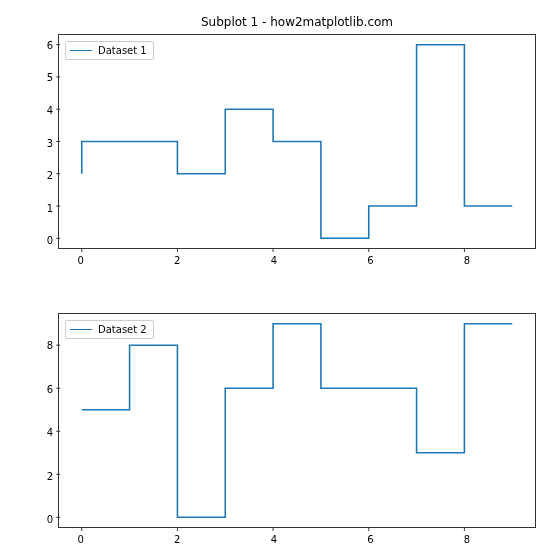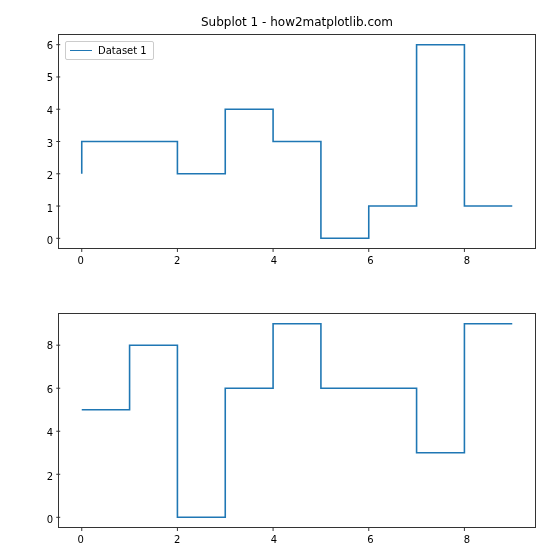--- a/index.html
+++ b/index.html
@@ -128,20 +128,24 @@
         <line x1="118.29292929292933" x2="118.29292929292933" y1="215" y2="219" class="tick-line"></line>
         <line x1="214.85858585858588" x2="214.85858585858588" y1="215" y2="219" class="tick-line"></line>
         <line x1="311.4242424242425" x2="311.4242424242425" y1="215" y2="219" class="tick-line"></line>
         <line x1="407.989898989899" x2="407.989898989899" y1="215" y2="219" class="tick-line"></line>
         <line x1="0" x2="-4" y1="205.22727272727272" y2="205.22727272727272" class="tick-line"></line>
         <line x1="0" x2="-4" y1="161.79292929292927" y2="161.79292929292927" class="tick-line"></line>
         <line x1="0" x2="-4" y1="118.35858585858584" y2="118.35858585858584" class="tick-line"></line>
         <line x1="0" x2="-4" y1="74.92424242424241" y2="74.92424242424241" class="tick-line"></line>
         <line x1="0" x2="-4" y1="31.48989898989899" y2="31.48989898989899" class="tick-line"></line>
       </svg>
+    <div class="legend">
+      <div class="legend-swatch"></div>
+      <span>Dataset 2</span>
+    </div>
   <div class="xtick-label" style="left: 21.7273px; top: 220px;">0</div>
       <div class="xtick-label" style="left: 118.293px; top: 220px;">2</div>
       <div class="xtick-label" style="left: 214.859px; top: 220px;">4</div>
       <div class="xtick-label" style="left: 311.424px; top: 220px;">6</div>
       <div class="xtick-label" style="left: 407.99px; top: 220px;">8</div>
       <div class="ytick-label" style="top: 205.227px;">0</div>
       <div class="ytick-label" style="top: 161.793px;">2</div>
       <div class="ytick-label" style="top: 118.359px;">4</div>
       <div class="ytick-label" style="top: 74.9242px;">6</div>
       <div class="ytick-label" style="top: 31.4899px;">8</div>

